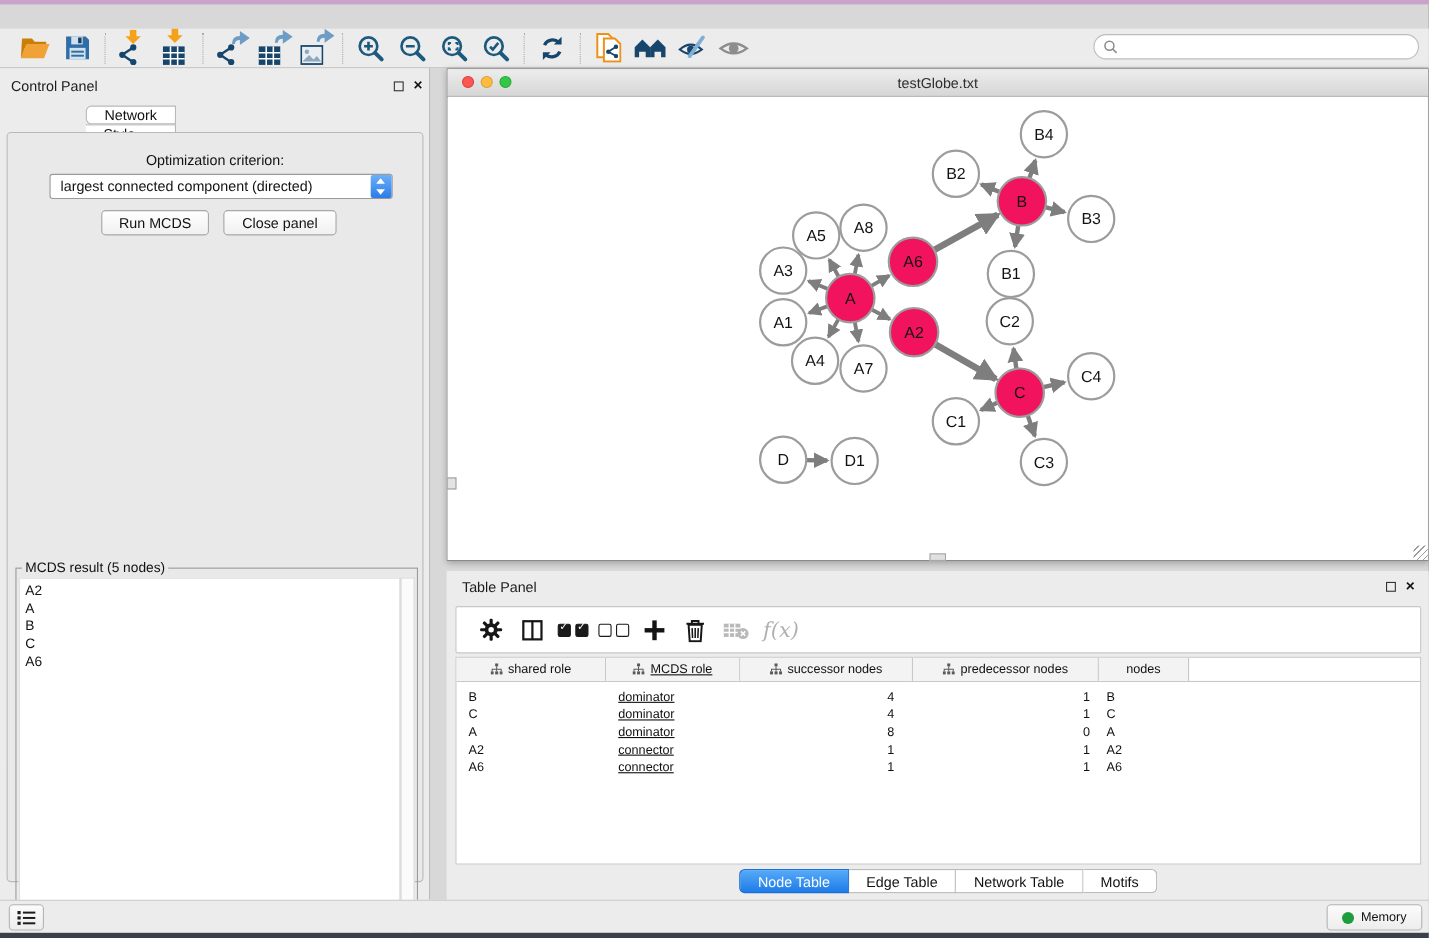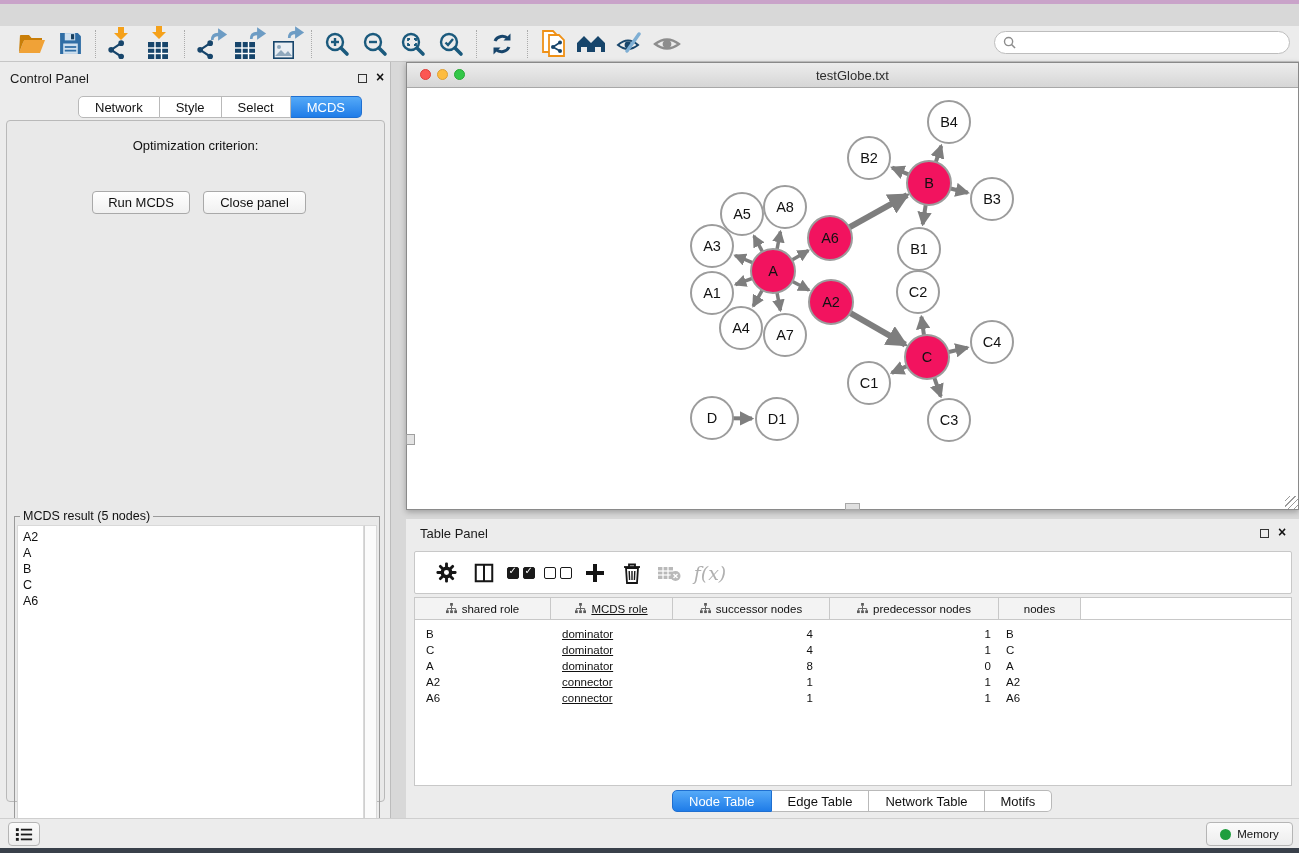--- a/index.html
+++ b/index.html
@@ -33,21 +33,21 @@
   .searchbox { position:absolute; right:9px; top:31px; width:296px; height:23px; background:#fff;
     border:1px solid #bdbdbd; border-radius:12px; display:flex; align-items:center; padding:0 8px; }
   .searchbox input { border:none; outline:none; flex:1; font-size:12px; margin-left:5px; background:transparent; }
 
   
   .control-panel { position:absolute; left:0; top:62px; width:391px; height:756px; background:#ececec;
     border-right:1px solid #bcbcbc; }
   .panel-head { position:absolute; left:10px; top:9px; font-size:13px; color:#1b1b1b; }
   .float-ic { position:absolute; top:12px; width:9px; height:9px; border:1.5px solid #333; }
   .close-ic { position:absolute; top:7px; font-size:14px; font-weight:900; color:#111; line-height:16px; }
-  .cp-tabs { position:absolute; left:78px; top:34px; height:22px; display:flex; }
+  .cp-tabs { position:absolute; left:78px; top:34px; height:22px; display:flex;flex-direction:column; }
   .tabbtn { height:22px; padding:0 16px; background:#fff; border:1px solid #b9b9b9; border-left:none;
     font-size:13px; color:#111; display:flex; align-items:center; }
   .tabbtn:first-child { border-left:1px solid #b9b9b9; border-radius:5px 0 0 5px; }
   .tabbtn:last-child { border-radius:0 5px 5px 0; }
   .tabbtn.active { background:linear-gradient(#55aaf8,#1f7ce8); border-color:#1f6fd0; color:#fff; }
   .panel-box { position:absolute; left:6px; top:58px; width:379px; height:682px;
     background:#e9e9e9; border:1px solid #b9b9b9; border-radius:4px; }
   .opt-label { position:absolute; left:0; width:100%; top:17px; text-align:center; font-size:13px; color:#111; }
   .combo { position:absolute; left:38px; top:37px; width:312px; height:23px; background:#fff;
     border:1px solid #9a9a9a; border-radius:3px; font-size:13px; color:#111; display:flex; align-items:center; }
@@ -302,20 +302,24 @@
 
     <div class="cp-tabs">
       <div class="tabbtn">Network</div>
       <div class="tabbtn">Style</div>
       <div class="tabbtn">Select</div>
       <div class="tabbtn active">MCDS</div>
     </div>
 
     <div class="panel-box">
       <div class="opt-label">Optimization criterion:</div>
+      <div class="combo">
+        <div class="val">largest connected component (directed)</div>
+        <div class="stepper"></div>
+      </div>
       <div class="btn" style="left:85px;width:98px">Run MCDS</div>
       <div class="btn" style="left:196px;width:103px">Close panel</div>
 
       <div class="fieldset">
         <div class="legend">MCDS result (5 nodes)</div>
         <div class="fs-list">
           <div>A2</div>
           <div>A</div>
           <div>B</div>
           <div>C</div>

